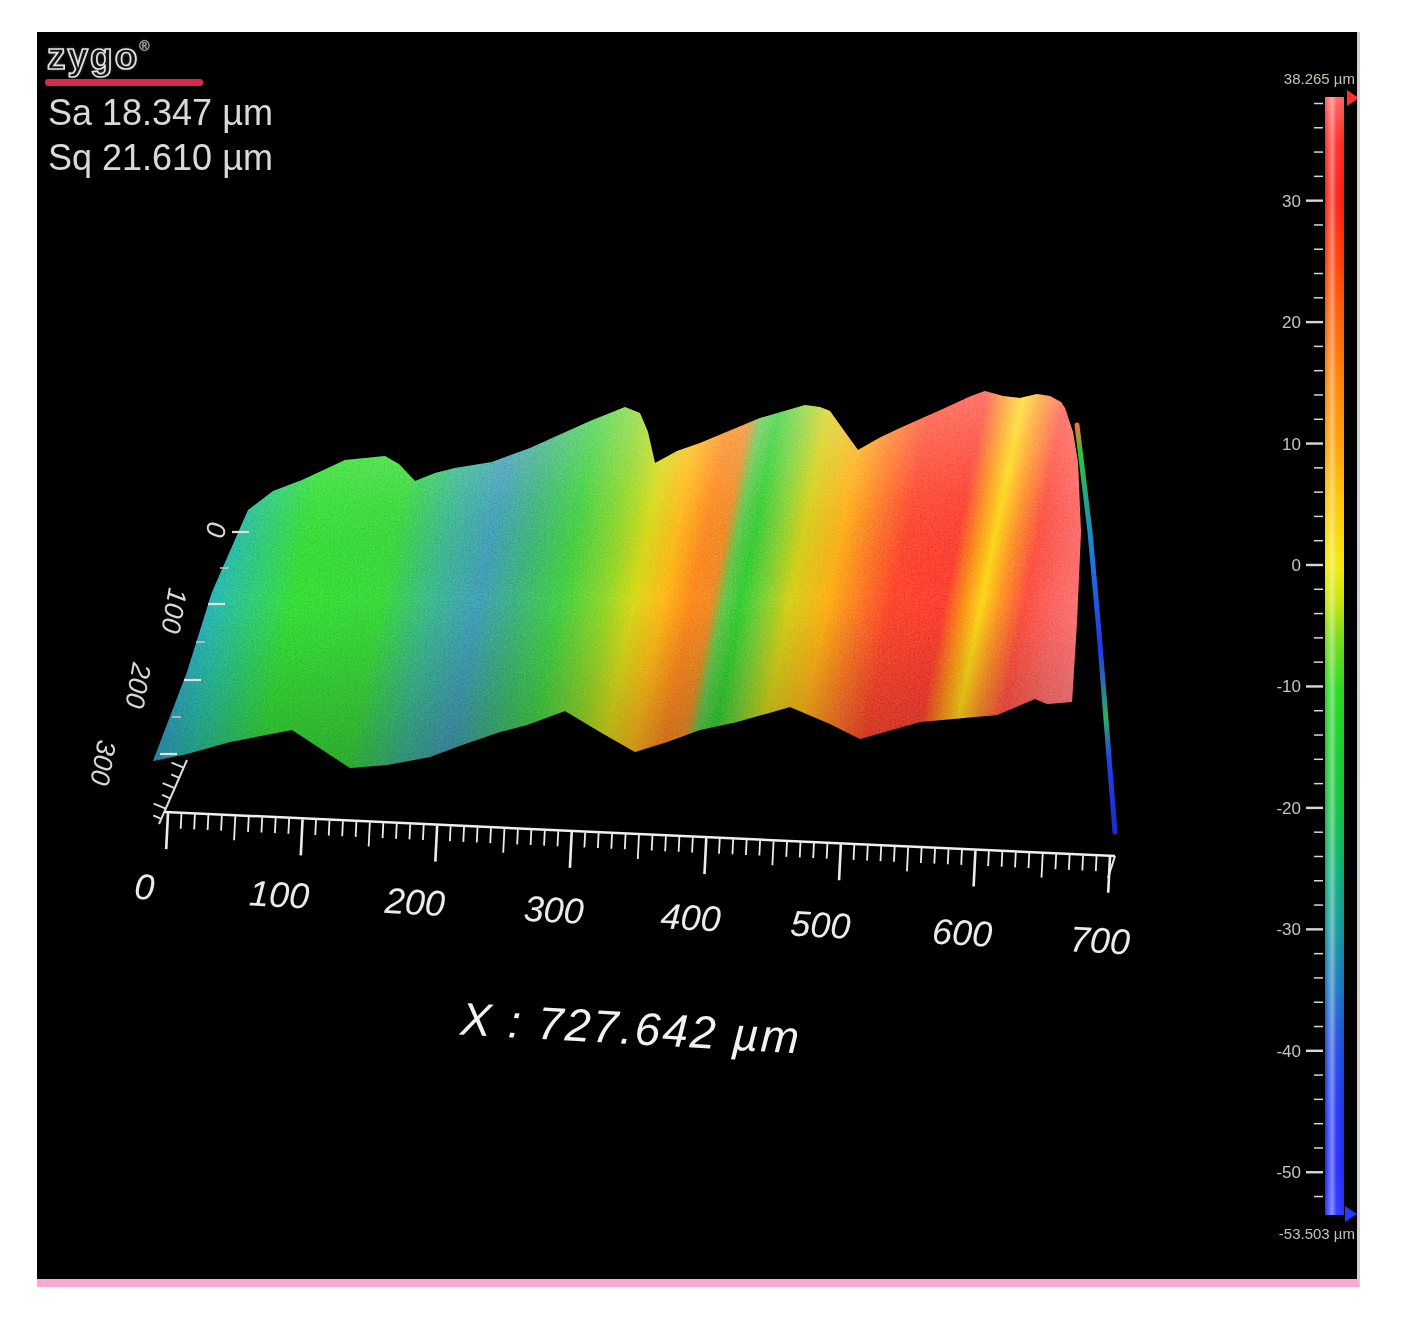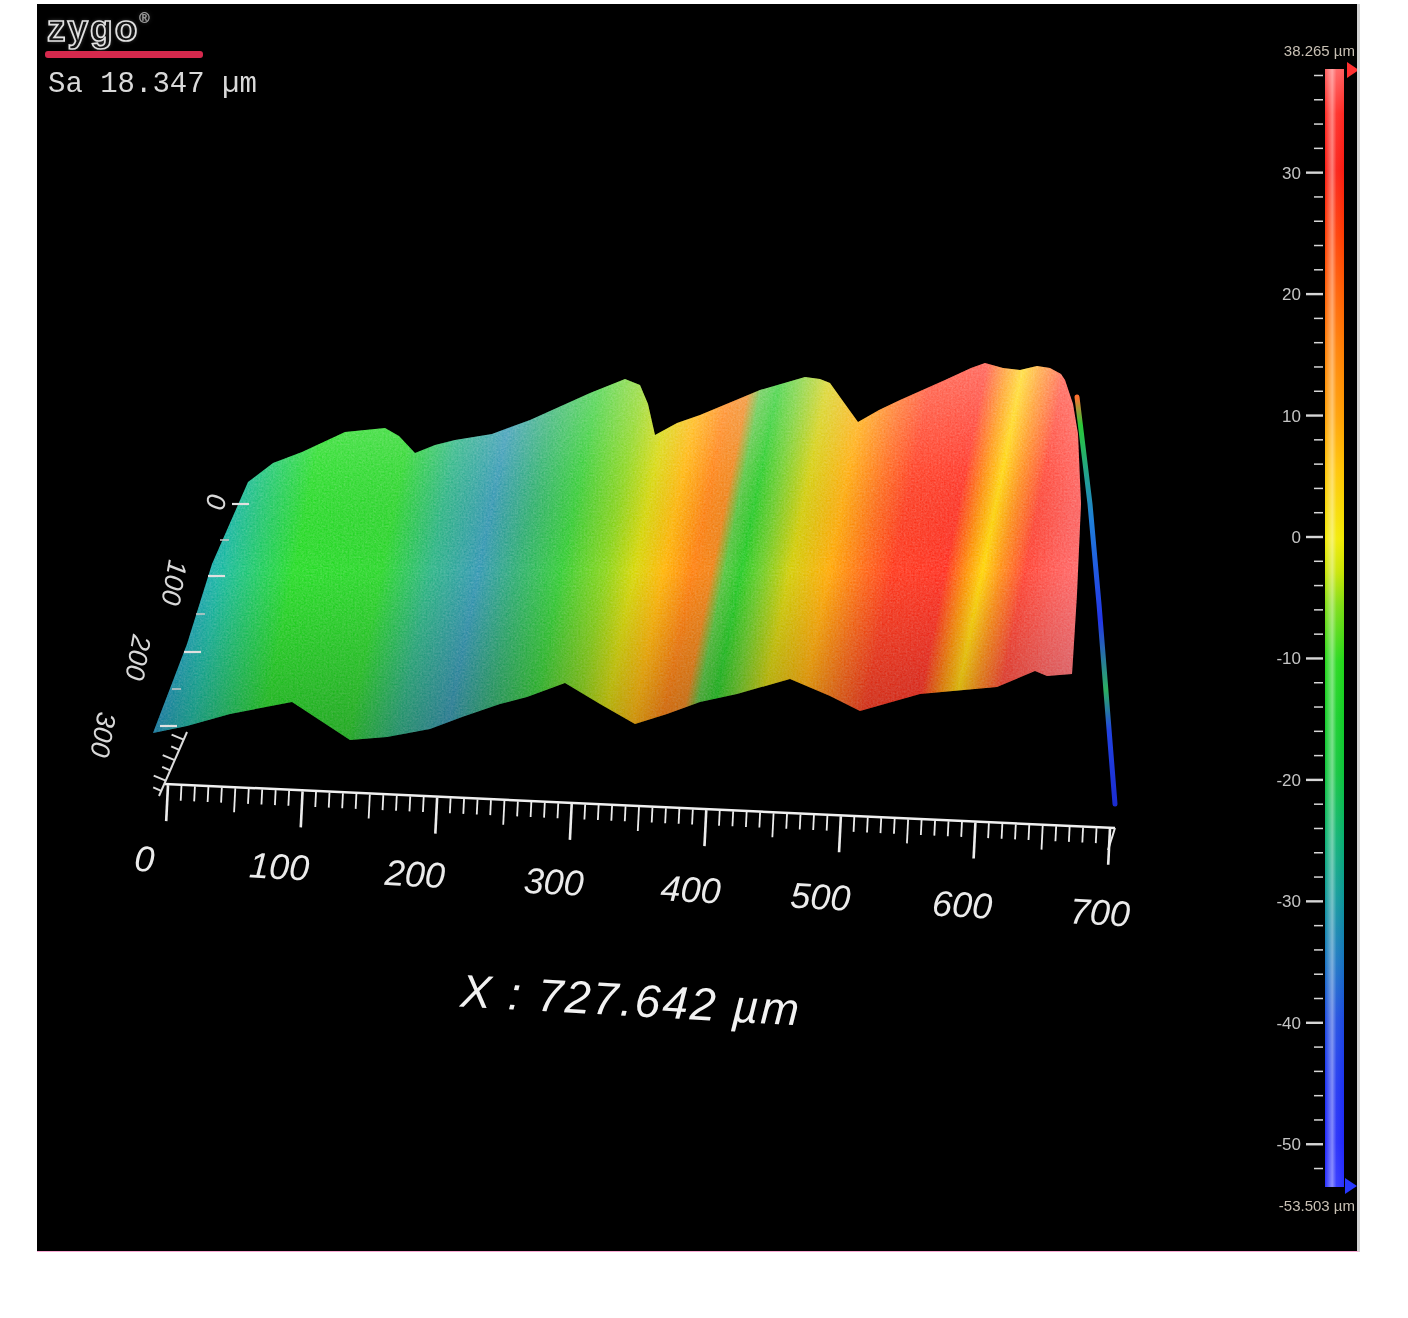--- a/index.html
+++ b/index.html
@@ -1,41 +1,42 @@
 <!DOCTYPE html>
 <html><head>
 <meta charset="utf-8">
 <style>
   html,body{margin:0;padding:0;background:#ffffff;}
   .page{position:relative;width:1408px;height:1318px;background:#ffffff;overflow:hidden;
         font-family:"Liberation Sans", sans-serif;}
-  .canvas{position:absolute;left:37px;top:4px;width:1320px;height:1247px;background:#000;
-          border-right:3px solid #d2d2d2;border-bottom:1px solid #f9a8d4;}
+  .canvas{position:absolute;left:37px;top:32px;width:1320px;height:1247px;background:#000;
+          border-right:3px solid #d2d2d2;border-bottom:8px solid #f9a8d4;}
   .logo{position:absolute;left:10px;top:4px;font-size:37px;font-weight:bold;letter-spacing:2px;
         color:#141414;-webkit-text-stroke:1.7px #e2e2e2;text-shadow:0 0 4px rgba(255,255,255,.35);}
   .logo .reg{-webkit-text-stroke:0.5px #9a9a9a;color:#9a9a9a;font-size:14px;font-weight:normal;
              vertical-align:18px;letter-spacing:0;}
   .logo-underline{position:absolute;left:8px;top:47px;width:158px;height:7px;background:#d5294d;
                   border-radius:3px;}
-  .stats{position:absolute;left:11px;top:58px;font-size:29px;color:#d9d9d9;line-height:45px;
-         text-shadow:0 0 2px rgba(0,0,0,.8);font-family:Liberation Mono, monospace;}
+  .stats{position:absolute;left:11px;top:58px;font-size:36px;color:#d9d9d9;line-height:45px;
+         text-shadow:0 0 2px rgba(0,0,0,.8);}
   svg{position:absolute;left:0;top:0;}
   svg text{font-family:"Liberation Sans", sans-serif;}
 </style>
 </head>
 <body>
 
 <div class="page">
   <div class="canvas">
 
     <div class="logo"><span>zygo</span><span class="reg">®</span></div>
     <div class="logo-underline" style="background: rgb(213, 41, 77);"></div>
 
     <div class="stats">
       <div>Sa 18.347 µm</div>
+      <div>Sq 21.610 µm</div>
     </div>
 
     <svg width="1320" height="1247" viewBox="0 0 1320 1247">
       <defs>
         <linearGradient id="g-surface" gradientUnits="userSpaceOnUse" x1="113" y1="460" x2="1048" y2="647">
             <stop offset="0" stop-color="#2a5fe0"></stop>
             <stop offset="0.05" stop-color="#1e8fd0"></stop>
             <stop offset="0.095" stop-color="#14b8a0"></stop>
             <stop offset="0.135" stop-color="#1ccc5c"></stop>
             <stop offset="0.17" stop-color="#22dc22"></stop>

